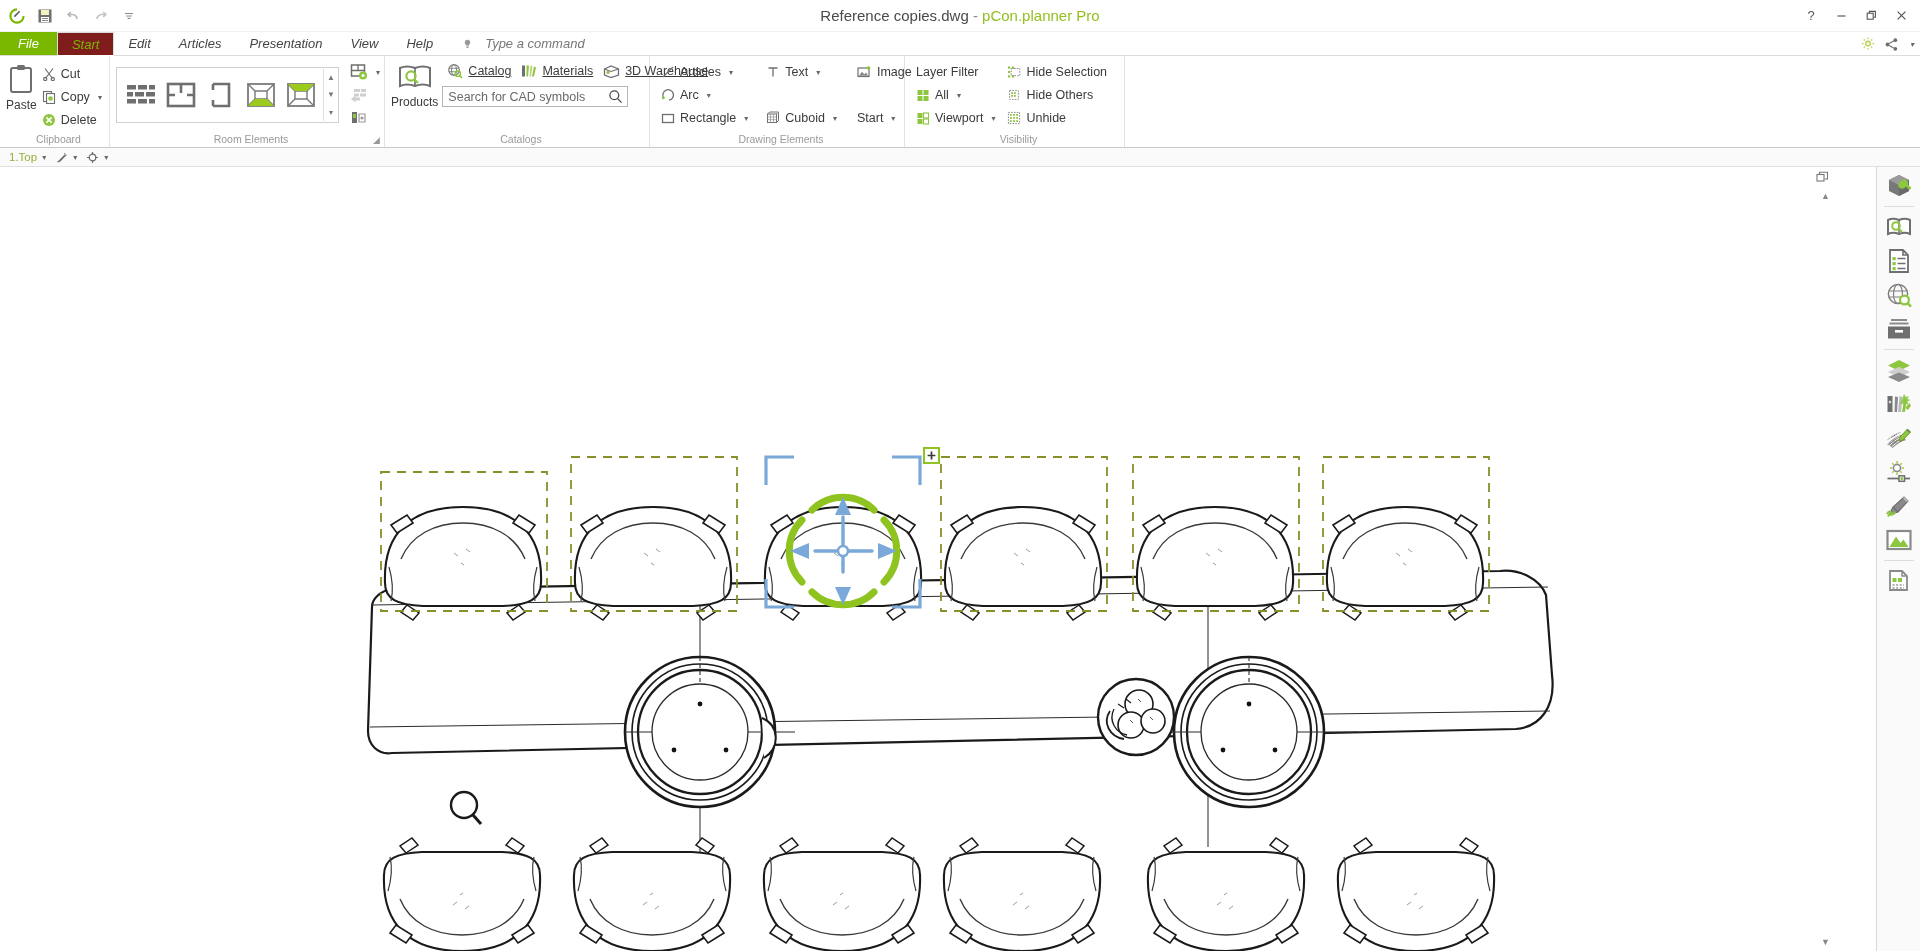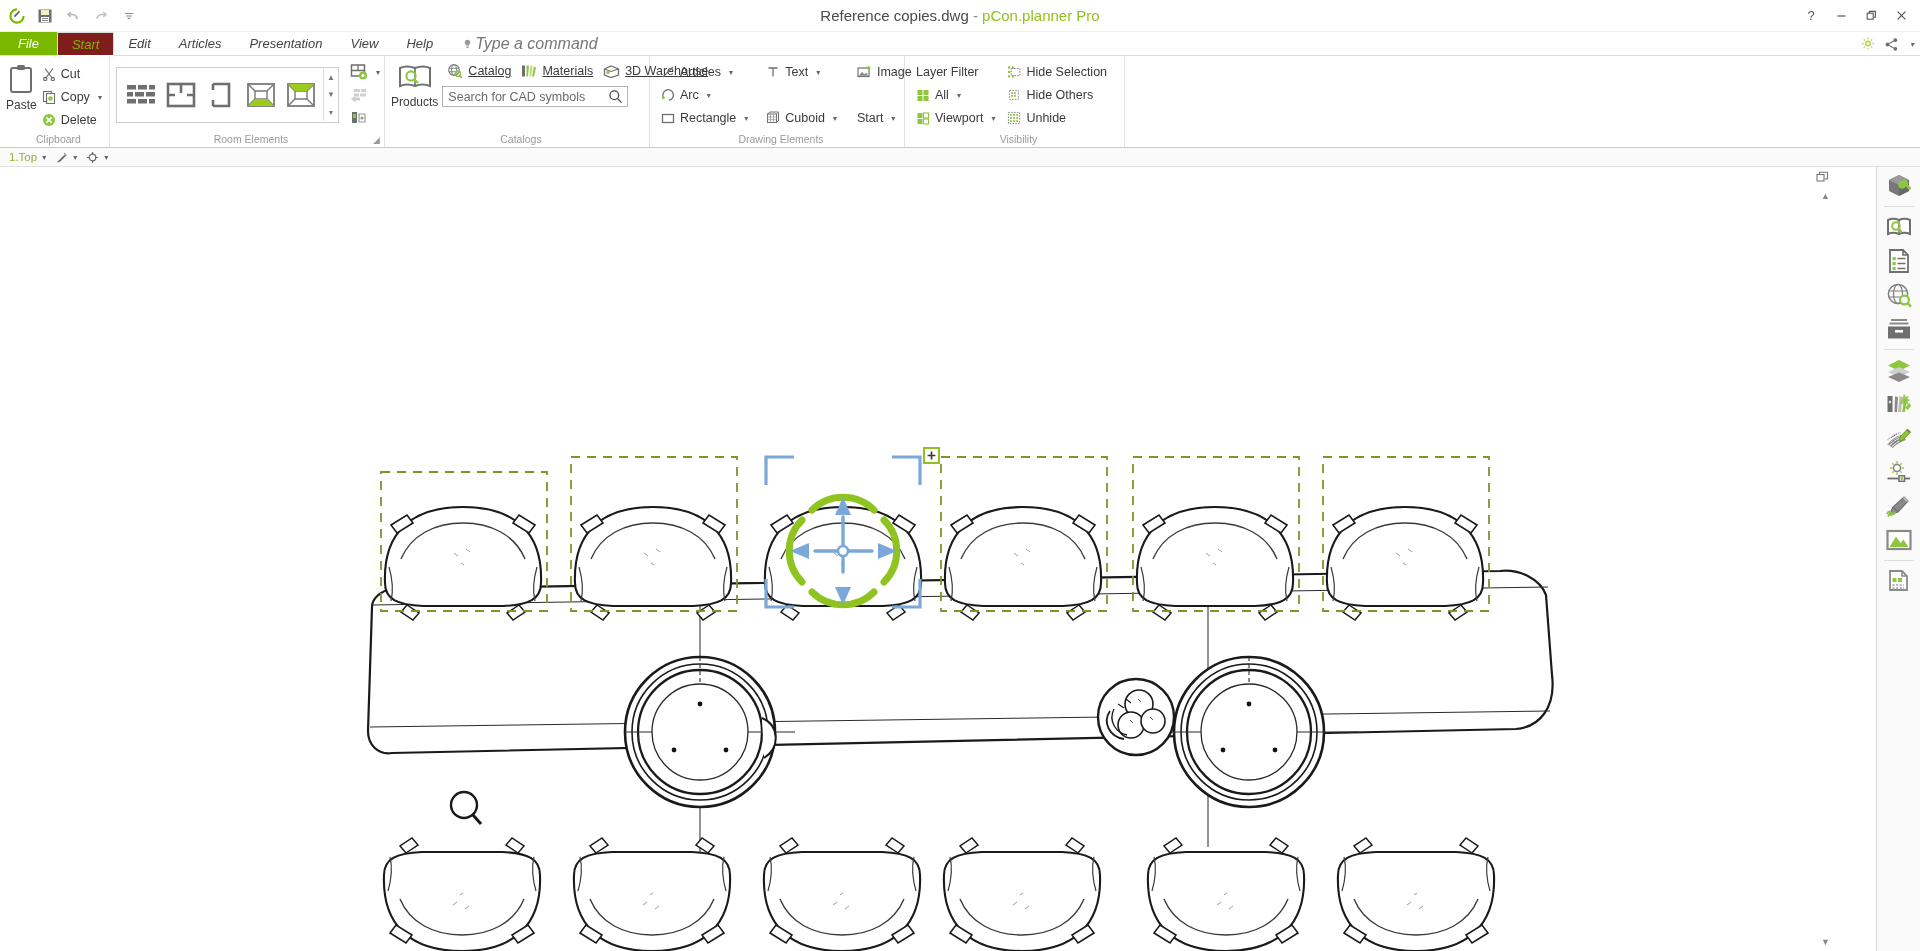--- a/index.html
+++ b/index.html
@@ -80,23 +80,23 @@
     color: #7ab800;
     background: #7f1d1d;
     border-left: 1px solid #dcdcdc;
     border-right: 1px solid #dcdcdc;
     border-top: 1px solid #dcdcdc;
     margin-bottom: -1px;
     border-bottom: 1px solid #ffffff;
   }
   #cmdsearch {
     display: flex; align-items: center;
-    gap: 1px;
+    gap: 11px;
     margin-left: 14px;
-    font-size: 16px;
+    font-size: 13px;
     color: #777;
   }
   #ribbon-right-tools {
     position: absolute; right: 6px; top: 0;
     height: 24px;
     display: flex; align-items: center; gap: 8px;
   }
 
   
   #ribbon {

